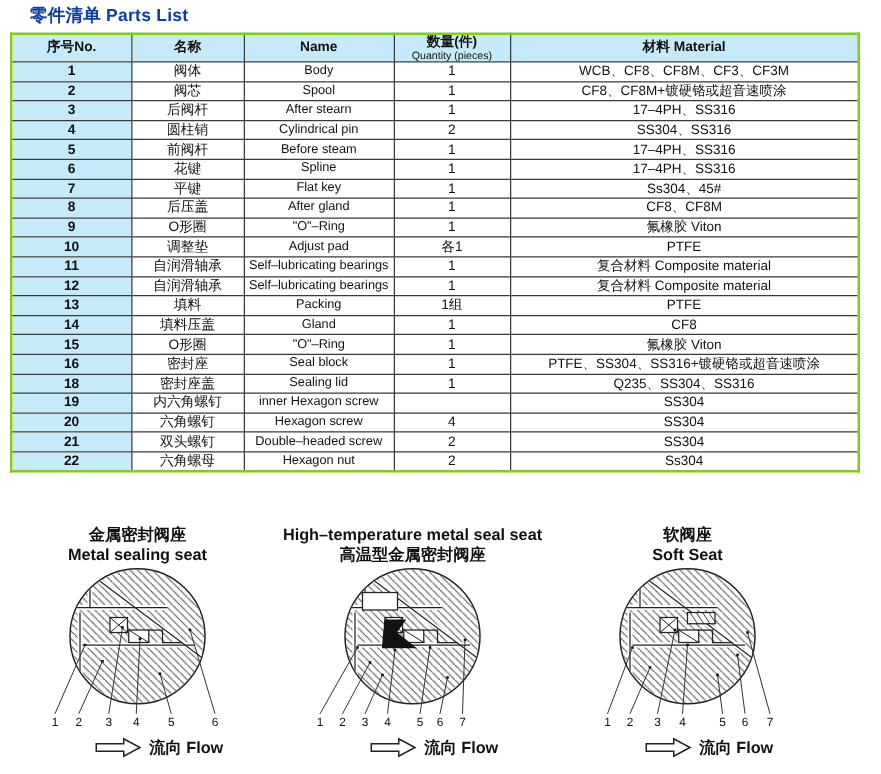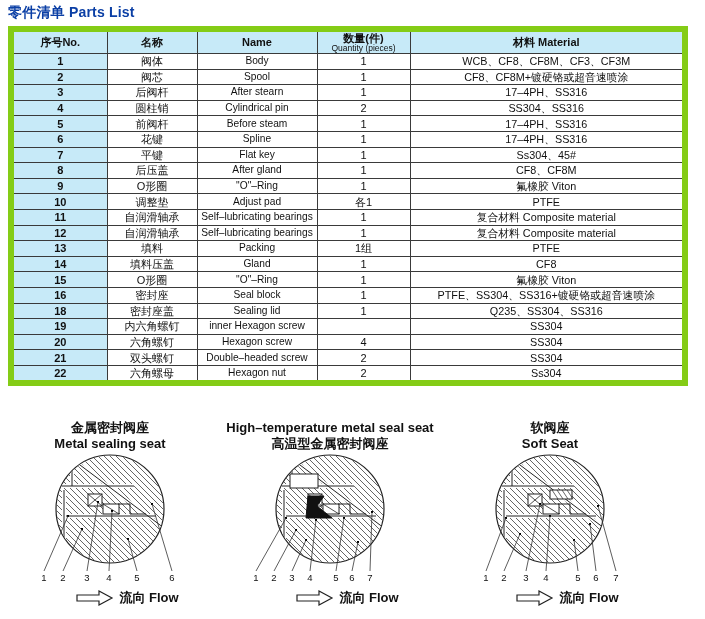--- a/index.html
+++ b/index.html
@@ -1,26 +1,26 @@
 <!DOCTYPE html>
 <html><head>
 <meta charset="utf-8">
 <style>
   html,body{margin:0;padding:0;}
   body{
     width:705px;height:619px;position:relative;background:#ffffff;
     font-family:"Liberation Sans",sans-serif;color:#111;overflow:hidden;
   }
   .page-title{
-    position:absolute;left:8px;top:4px;font-size:14px;font-weight:bold;
+    position:absolute;left:24px;top:4px;font-size:14px;font-weight:bold;
     color:#0b3fa5;letter-spacing:0.2px;
   }
   table.parts{
     position:absolute;left:8px;top:26px;width:680px;
-    border-collapse:collapse;table-layout:fixed;border:6px solid #84cc16;
+    border-collapse:collapse;table-layout:fixed;border:2px solid #84cc16;
   }
   table.parts th,table.parts td{
     border:1px solid #3a3a3a;text-align:center;padding:0 2px;
     overflow:hidden;white-space:nowrap;
   }
   table.parts thead th{background:#c7eaf8;height:21px;font-size:11px;font-weight:bold;line-height:11px;}
   table.parts thead th .sub{font-size:8.5px;font-weight:normal;line-height:9px;}
   table.parts tbody td{height:14.6px;font-size:11px;line-height:14px;}
   table.parts tbody td.no{background:#c7eaf8;font-weight:bold;}
   table.parts tbody td.en{font-size:10.2px;}

